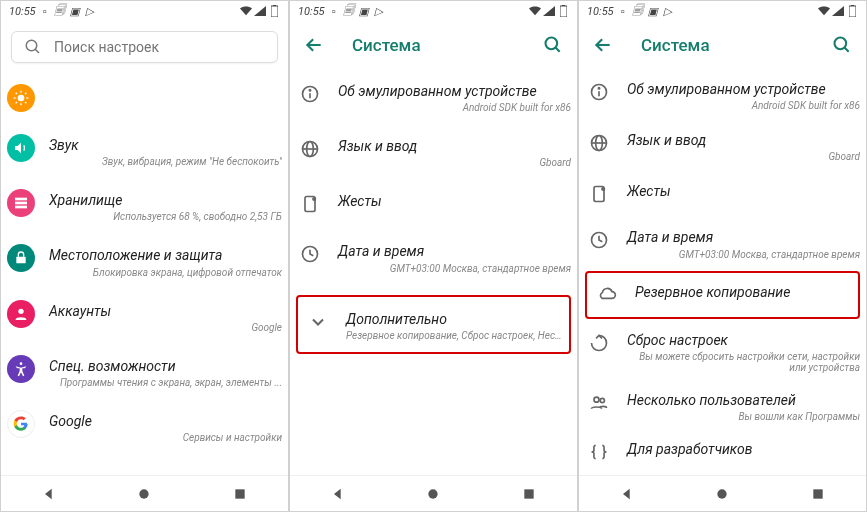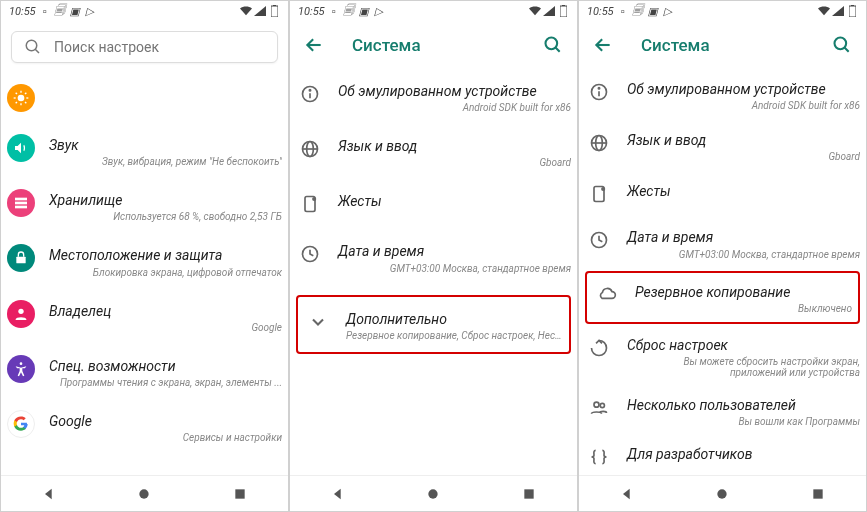--- a/index.html
+++ b/index.html
@@ -122,21 +122,21 @@
         </div>
     </div>
     <div class="row">
       <div class="row-icon" style="background:#e91e63">
           <svg width="16" height="16" viewBox="0 0 24 24" fill="#fff">
             <circle cx="12" cy="8" r="4"></circle>
             <path d="M4 20c0-4 16-4 16 0v1H4z"></path>
           </svg>
         </div>
       <div class="row-text">
-          <div class="row-title">Владелец</div>
+          <div class="row-title">Аккаунты</div>
           <div class="row-sub">Google</div>
         </div>
     </div>
     <div class="row">
       <div class="row-icon" style="background:#673ab7">
           <svg width="16" height="16" viewBox="0 0 24 24" fill="#fff">
             <circle cx="12" cy="4" r="2"></circle>
             <path d="M4 8l8 2 8-2-2 3-4 0 0 4 3 7-2 1-3-6-3 6-2-1 3-7 0-4-4 0z"></path>
           </svg>
         </div>
@@ -398,33 +398,32 @@
         </div>
     </div>
     <div class="row highlight" style="margin:2px 6px;padding-top:8px;padding-bottom:8px">
       <div class="row-icon plain">
           <svg width="20" height="20" viewBox="0 0 24 24" fill="none" stroke="#666" stroke-width="2">
             <path d="M18 16a4 4 0 000-8 6 6 0 00-11.5 1A4 4 0 006 16z"></path>
           </svg>
         </div>
       <div class="row-text">
           <div class="row-title">Резервное копирование</div>
-          <div class="row-sub">Выключено</div>
         </div>
     </div>
     <div class="row" style="padding-top:8px;padding-bottom:8px">
       <div class="row-icon plain">
           <svg width="20" height="20" viewBox="0 0 24 24" fill="none" stroke="#666" stroke-width="2">
             <path d="M3 12a9 9 0 109-9"></path>
             <polyline points="7 3 12 3 12 8" transform="rotate(-45 12 3)"></polyline>
           </svg>
         </div>
       <div class="row-text">
           <div class="row-title">Сброс настроек</div>
-          <div class="row-sub" style="white-space:normal">Вы можете сбросить настройки экран, приложений или устройства</div>
+          <div class="row-sub" style="white-space:normal">Вы можете сбросить настройки сети, настройки или устройства</div>
         </div>
     </div>
     <div class="row" style="padding-top:8px;padding-bottom:8px">
       <div class="row-icon plain">
           <svg width="20" height="20" viewBox="0 0 24 24" fill="none" stroke="#666" stroke-width="2">
             <circle cx="9" cy="8" r="3"></circle>
             <circle cx="16" cy="9" r="2.5"></circle>
             <path d="M3 19c0-3 12-3 12 0"></path>
             <path d="M13 18c0-2.5 8-2.5 8 0"></path>
           </svg>

